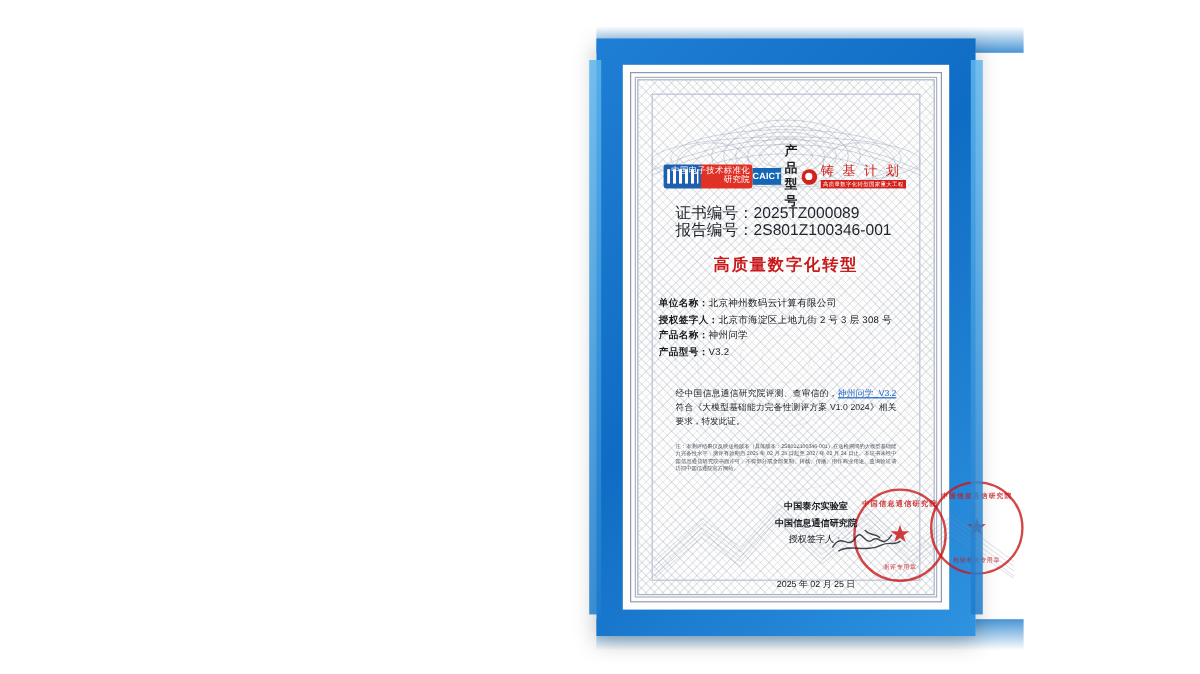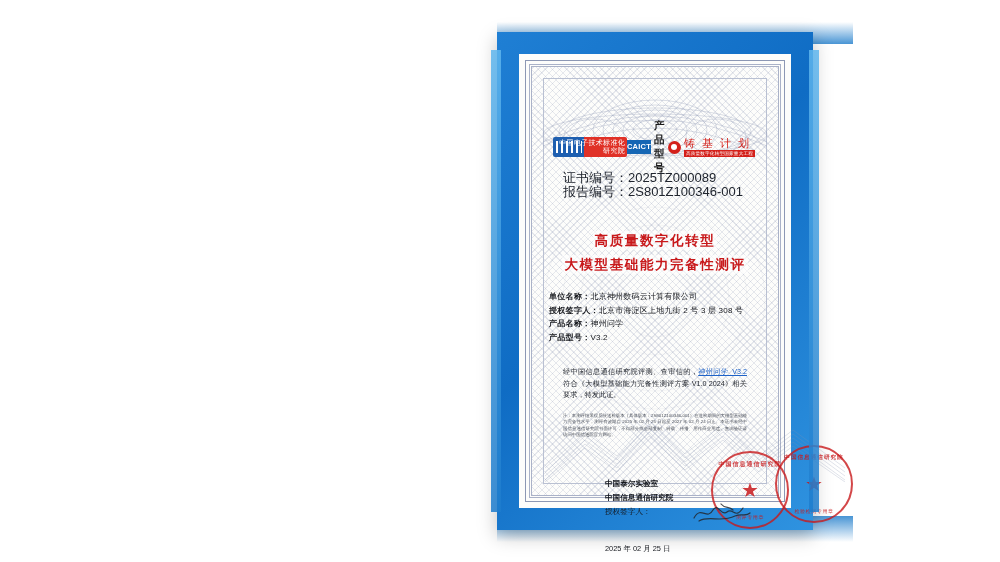--- a/index.html
+++ b/index.html
@@ -241,21 +241,20 @@
   .titles {
     margin-top: 13px;
     text-align: center;
   }
   .title-main, .title-sub {
     display: inline-block;
     color: #c8191b;
     font-weight: bold;
     letter-spacing: 1.6px;
     background: rgba(255,255,255,0.55);
-    margin-top: 20px;
   }
   .title-main {
     font-size: 13.5px;
     line-height: 19px;
     padding: 0 2px;
   }
   .title-sub {
     font-size: 13.5px;
     line-height: 19px;
     margin-top: 5px;
@@ -328,23 +327,23 @@
     left: 0; right: 0;
     text-align: center;
     font-size: 5px;
     letter-spacing: .6px;
   }
   .seal.right .arc-top { font-size: 5.6px; }
 
   .sign-block {
     position: absolute;
     right: 6px;
-    top: 26px;
+    top: 8px;
     width: 150px;
-    text-align: left;
+    text-align: center;
     font-size: 7.6px;
     color: #15181e;
     line-height: 14px;
   }
   .sign-block .org1 { font-weight: bold; }
   .sign-block .org2 { font-weight: bold; }
   .sign-line {
     position: relative;
     height: 17px;
   }
@@ -440,21 +439,20 @@
           <div>
             <span>证书编号：</span><span>2025TZ000089</span>
           </div>
           <div>
             <span>报告编号：</span><span>2S801Z100346-001</span>
           </div>
         </div>
 
         <div class="titles">
           <div><span class="title-main">高质量数字化转型</span></div>
-          <div><span class="title-sub">大模型基础能力完备性测评</span></div>
         </div>
 
         <div class="fields">
           <div>
             <span class="fl">单位名称：</span><span class="fv">北京神州数码云计算有限公司</span>
           </div>
           <div>
             <span class="fl">授权签字人：</span><span class="fv">北京市海淀区上地九街 2 号 3 层 308 号</span>
           </div>
           <div>

